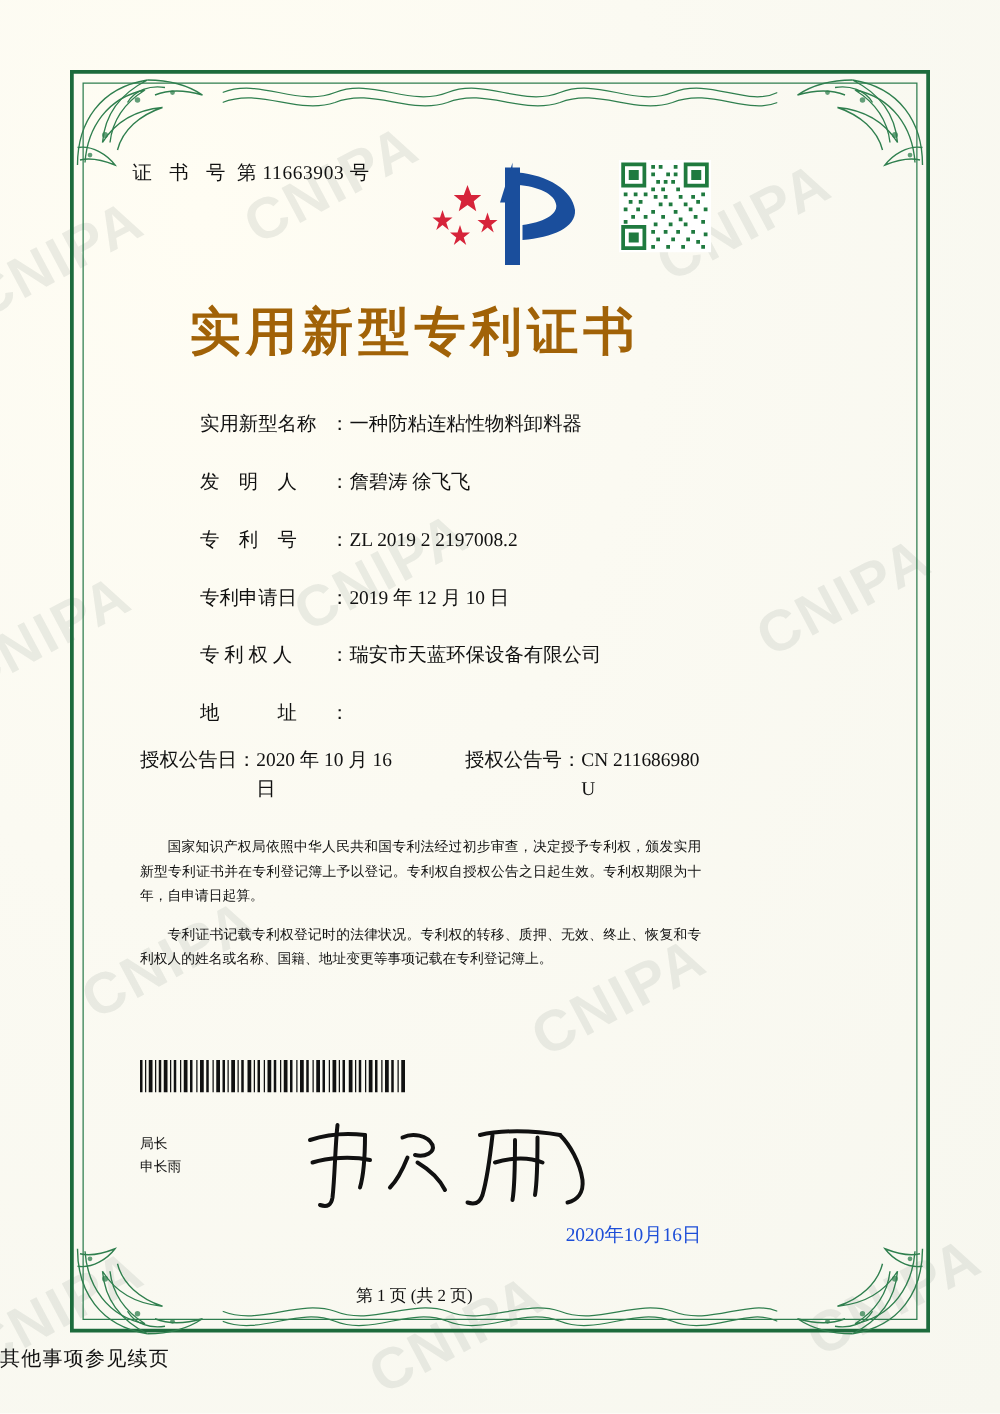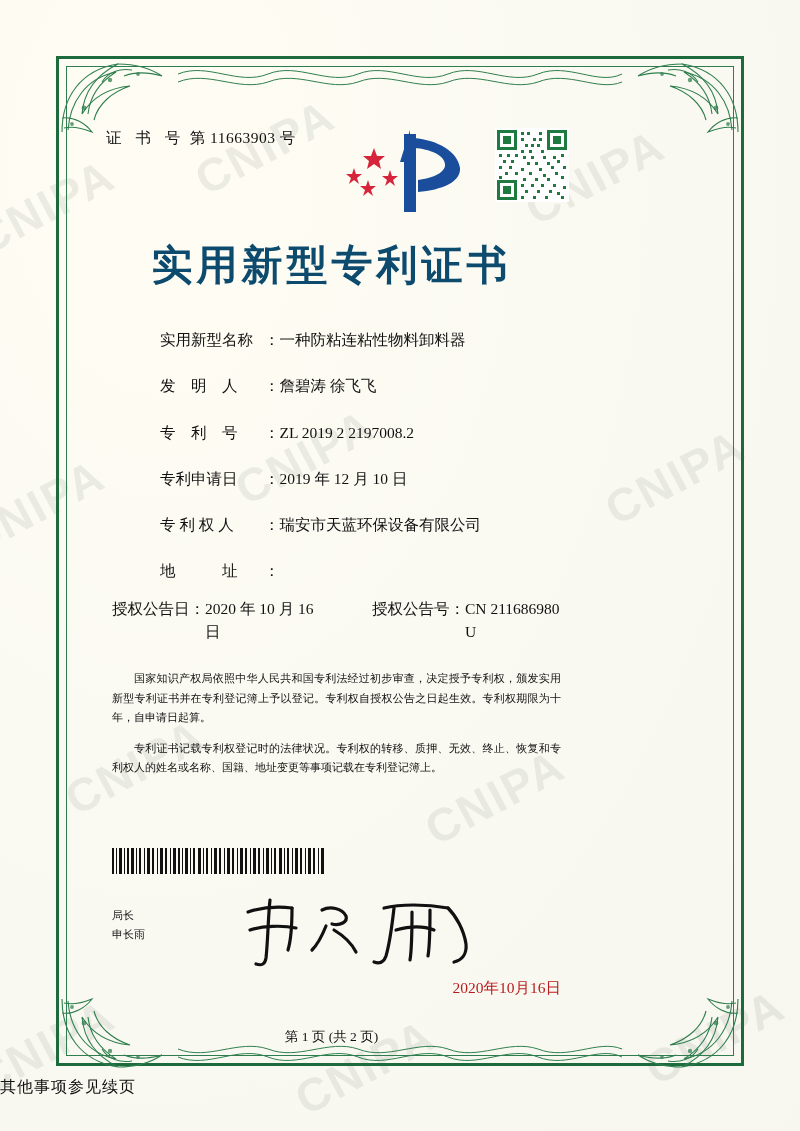--- a/index.html
+++ b/index.html
@@ -116,21 +116,21 @@
   }
   .title {
     position: absolute;
     left: 0;
     right: 0;
     top: 172px;
     text-align: center;
     font-size: 41px;
     font-weight: 700;
     letter-spacing: 4px;
-    color: #0c4a6e;
+    color: #a16207;
     font-family: "DejaVu Serif", "Liberation Serif", serif;
   }
   .fields {
     position: absolute;
     left: 46px;
     top: 262px;
     right: 30px;
     font-size: 15.5px;
     color: #111;
     line-height: 1.5;
@@ -198,21 +198,21 @@
     left: 168px;
     top: 826px;
     width: 260px;
     height: 80px;
   }
   .date-right {
     position: absolute;
     right: 36px;
     top: 912px;
     font-size: 15.5px;
-    color: #b91c1c;
+    color: #1d4ed8;
     text-align: right;
   }
   .page-num {
     position: absolute;
     left: 0;
     right: 0;
     top: 962px;
     text-align: center;
     font-size: 13.5px;
     color: #111;

